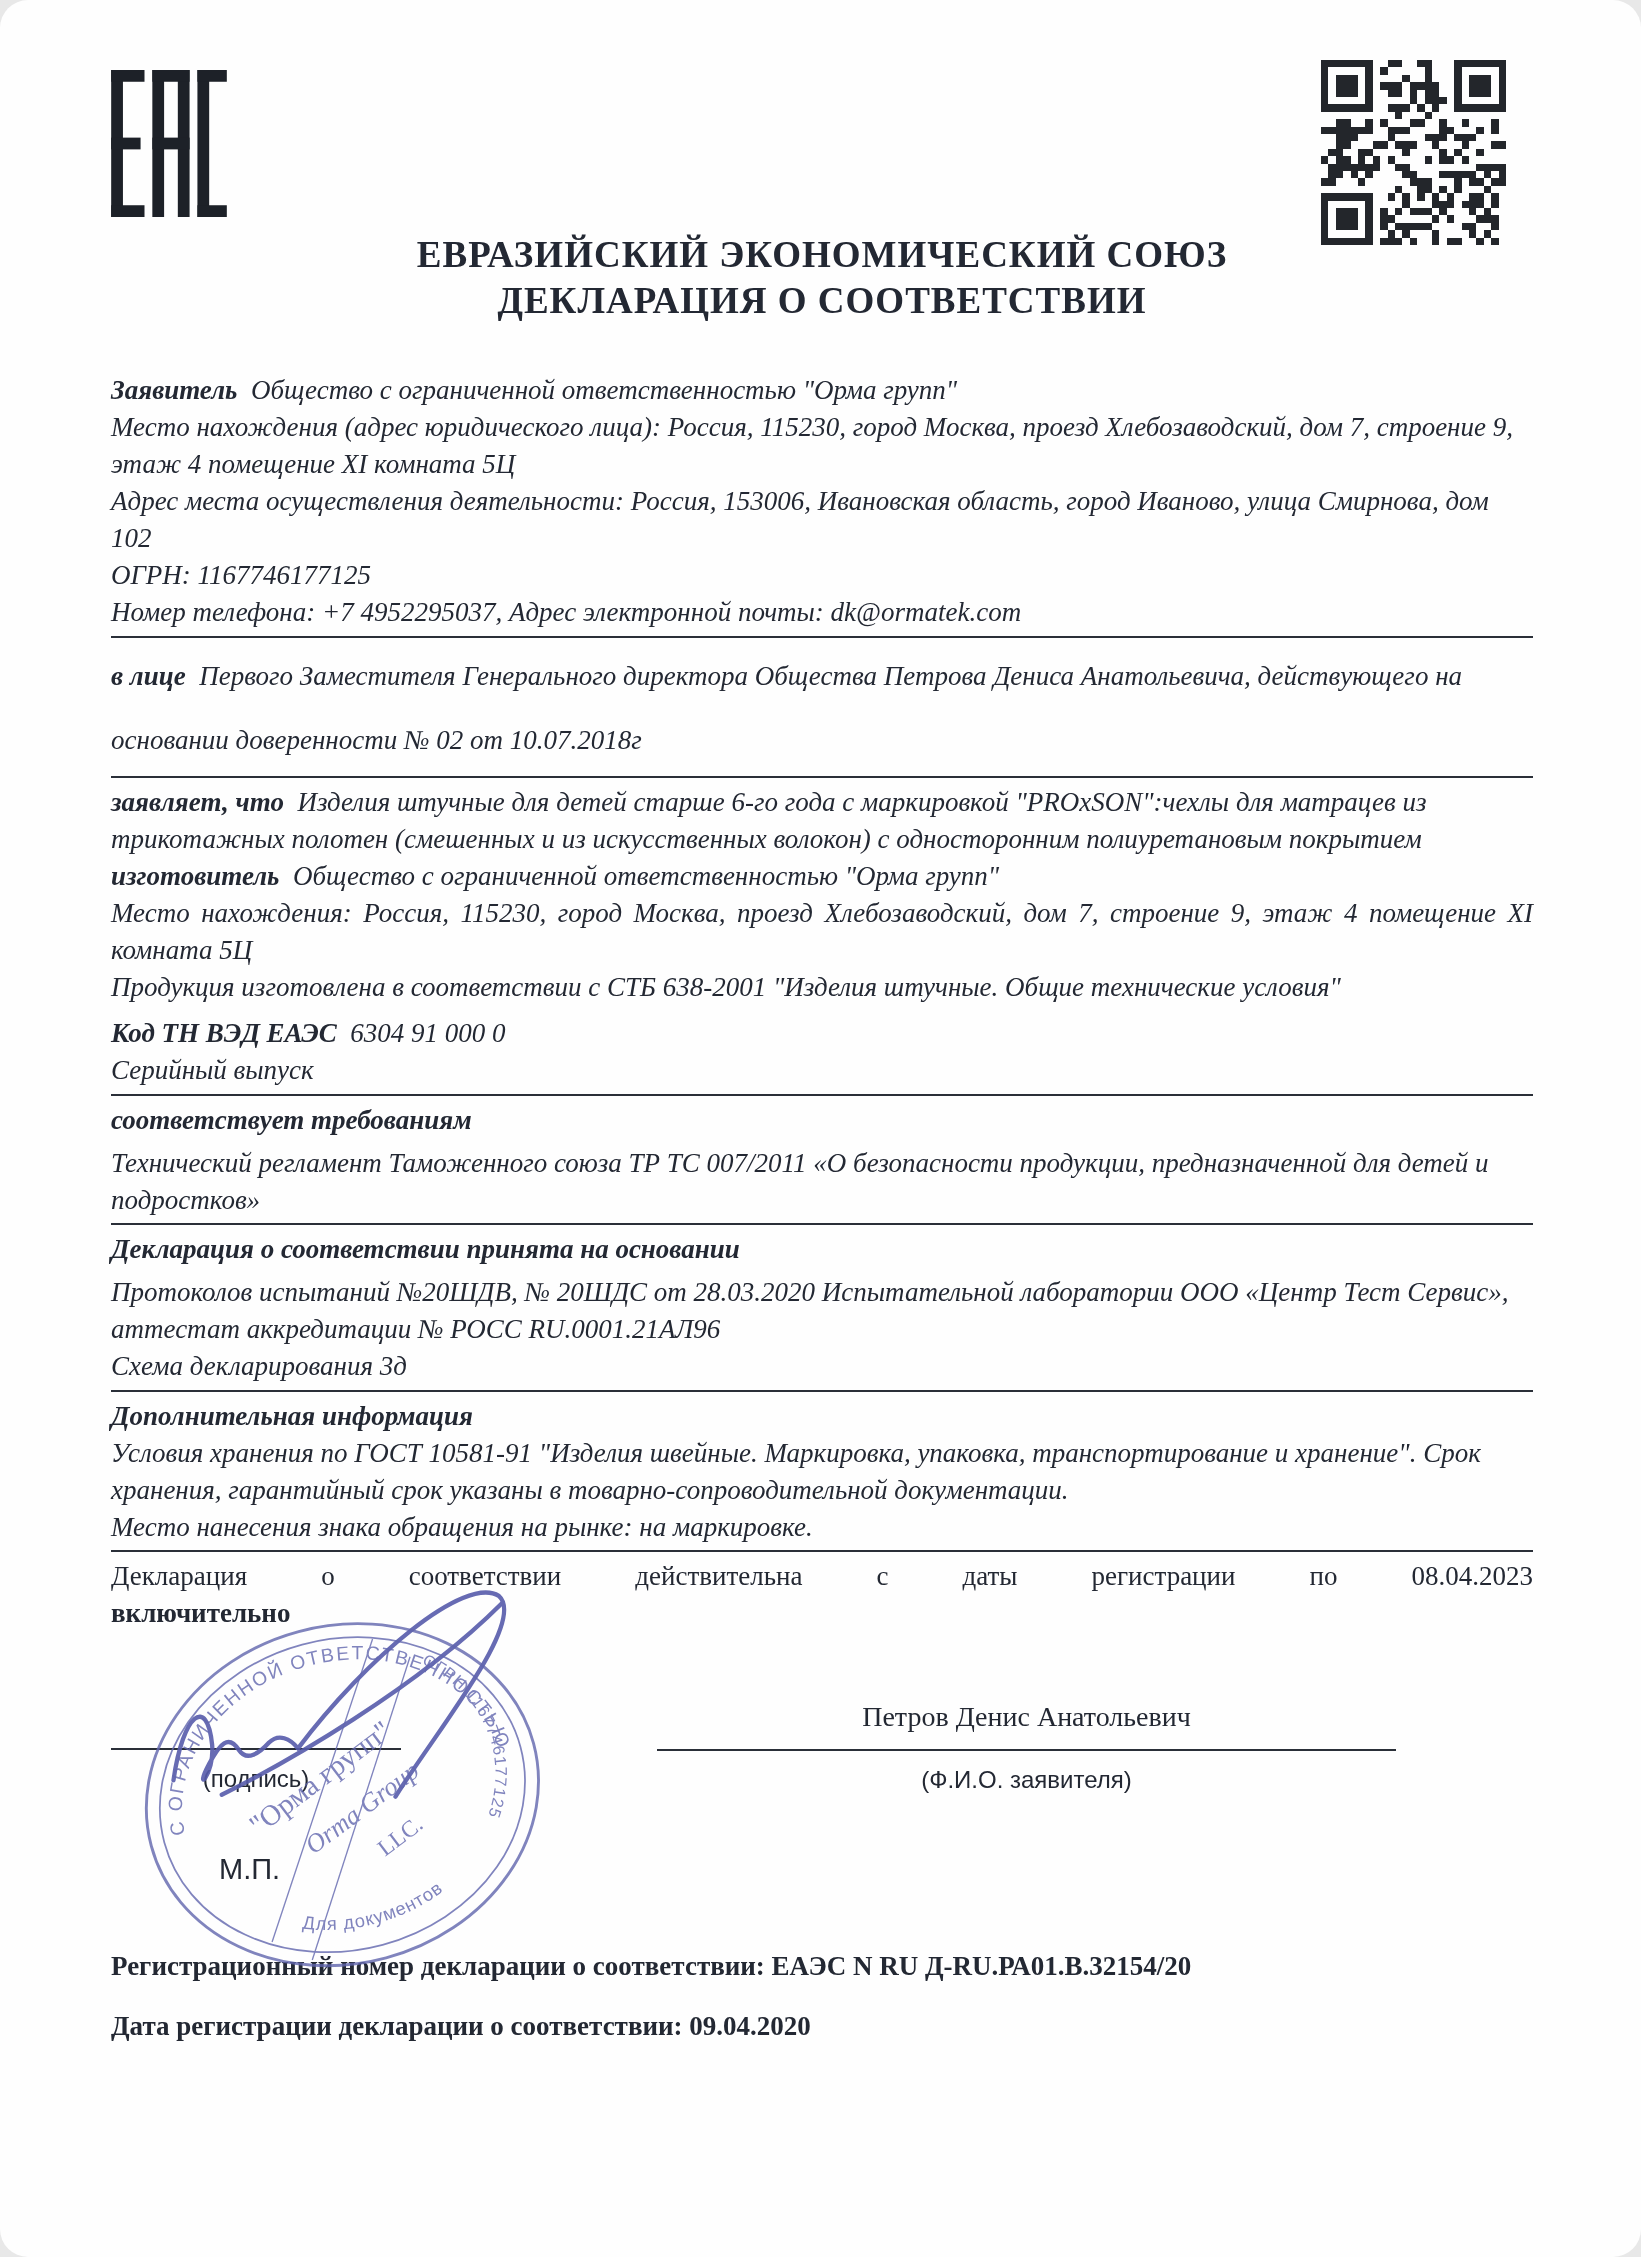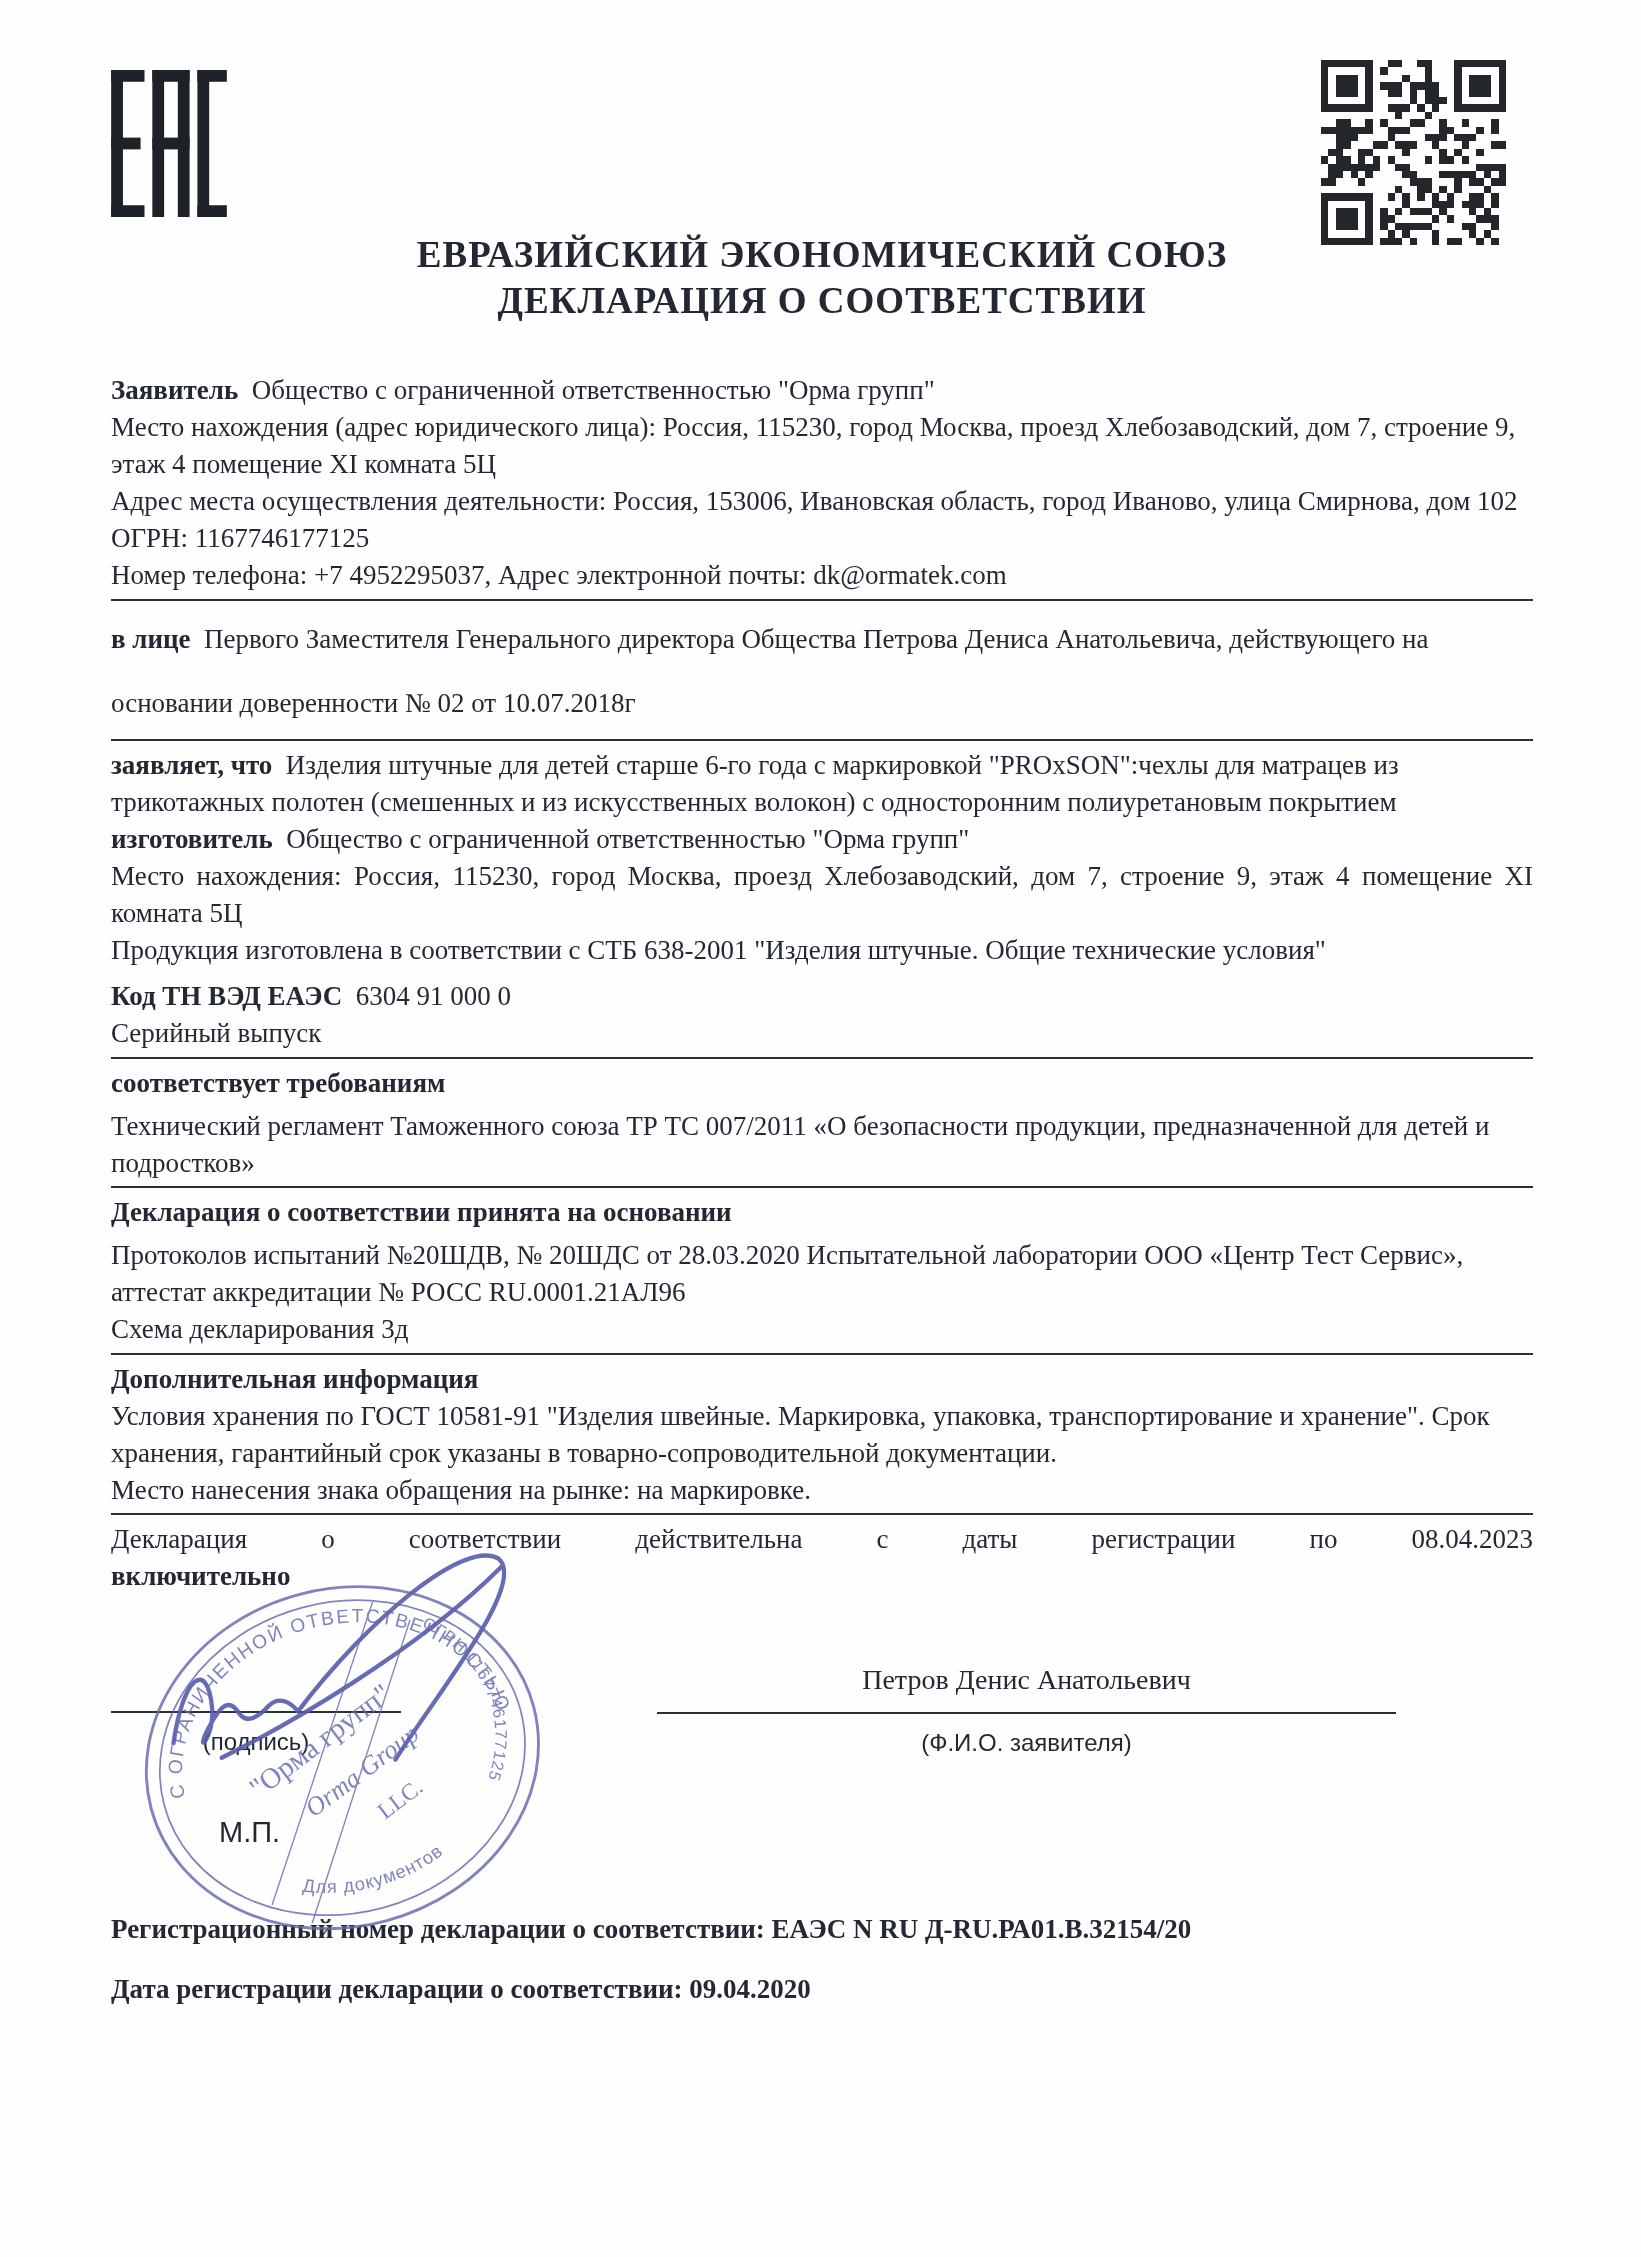--- a/index.html
+++ b/index.html
@@ -6,30 +6,31 @@
   html,body { background:#e8e8e8; }
   .page {
     position:relative;
     width:1641px; height:2257px;
     margin:0 auto;
     background:#fefefe;
     color:#232833;
     font-family:"Liberation Serif","DejaVu Serif",serif;
     font-size:27px; line-height:37px;
     overflow:hidden;
+    border-radius:28px;
   }
   .content { position:absolute; left:111px; top:0; width:1422px; }
 
   
   .eac-logo { position:absolute; left:111px; top:70px; width:116px; height:147px; }
   .qr { position:absolute; left:1321px; top:60px; width:185px; height:185px; }
   .titles { margin-top:232px; text-align:center; font-weight:bold; font-size:37px; line-height:46px; letter-spacing:1px; }
 
   
-  .block { border-bottom:2.4px solid #2a2f38; padding-bottom:4.8px; margin-bottom:5.8px; }
+  .block { border-bottom:2.4px solid #2a2f38; padding-bottom:4.8px; margin-bottom:5.8px;font-style:italic; }
   .block.first { margin-top:48px; }
   b.lbl { margin-right:13.5px; }
   .rep { line-height:64px; }
   .just { text-align:justify; }
   .mt8 { margin-top:9px; }
   .heading { font-weight:bold; }
   .gap6 { margin-top:5.8px; }
 
   .validity-l1 { font-weight:normal; text-align:justify; text-align-last:justify; }
   .validity-l2 { font-weight:bold; }

